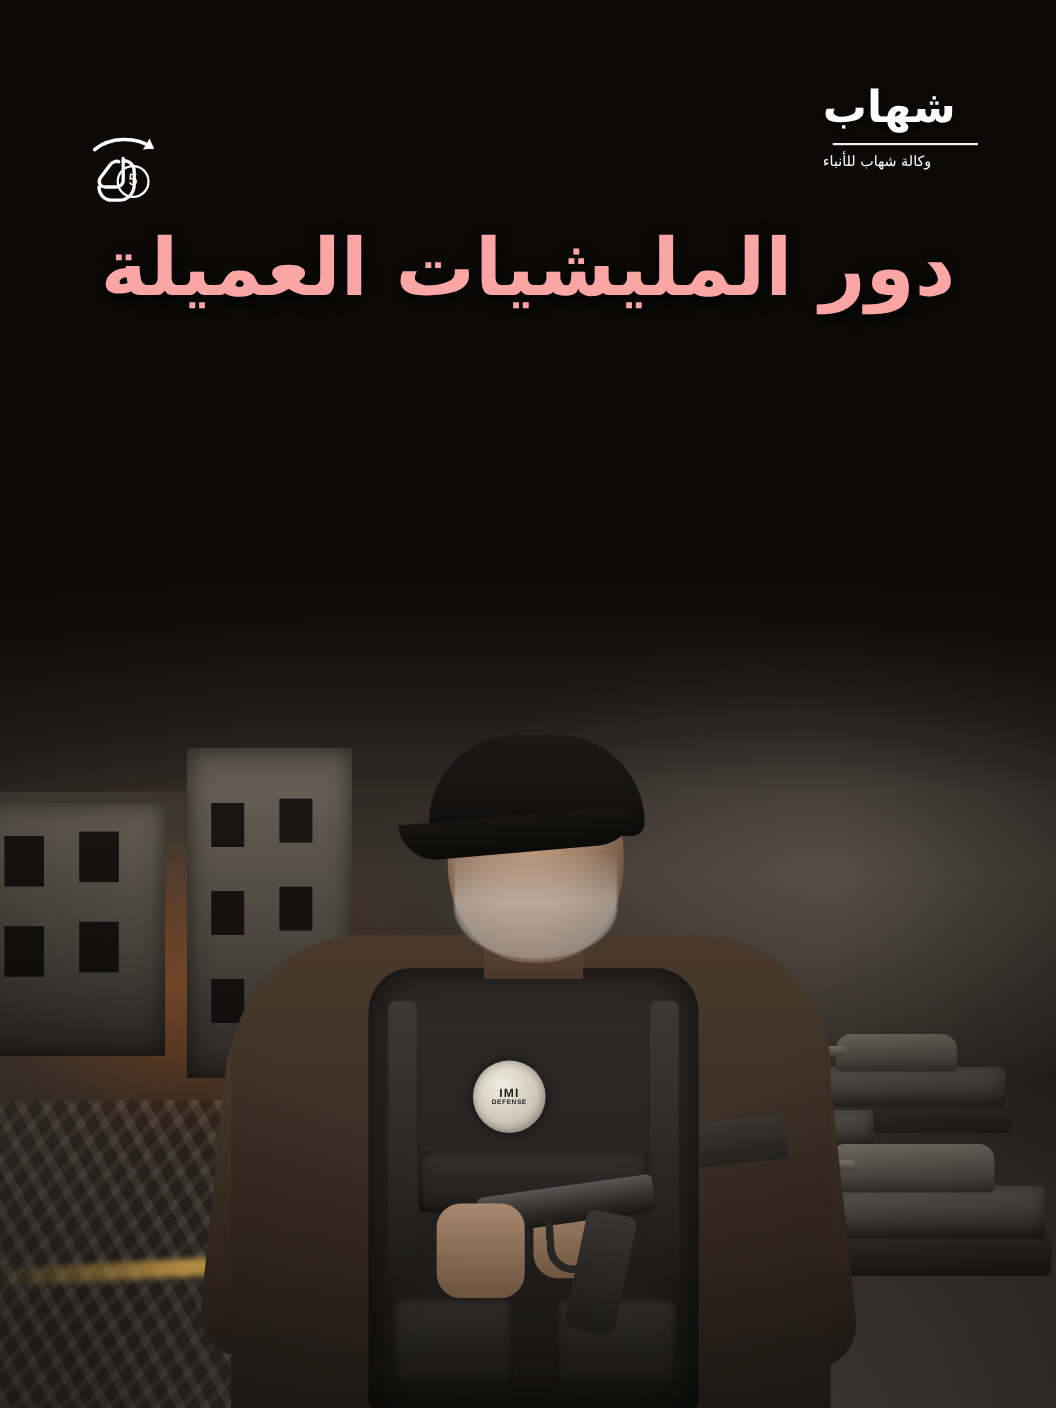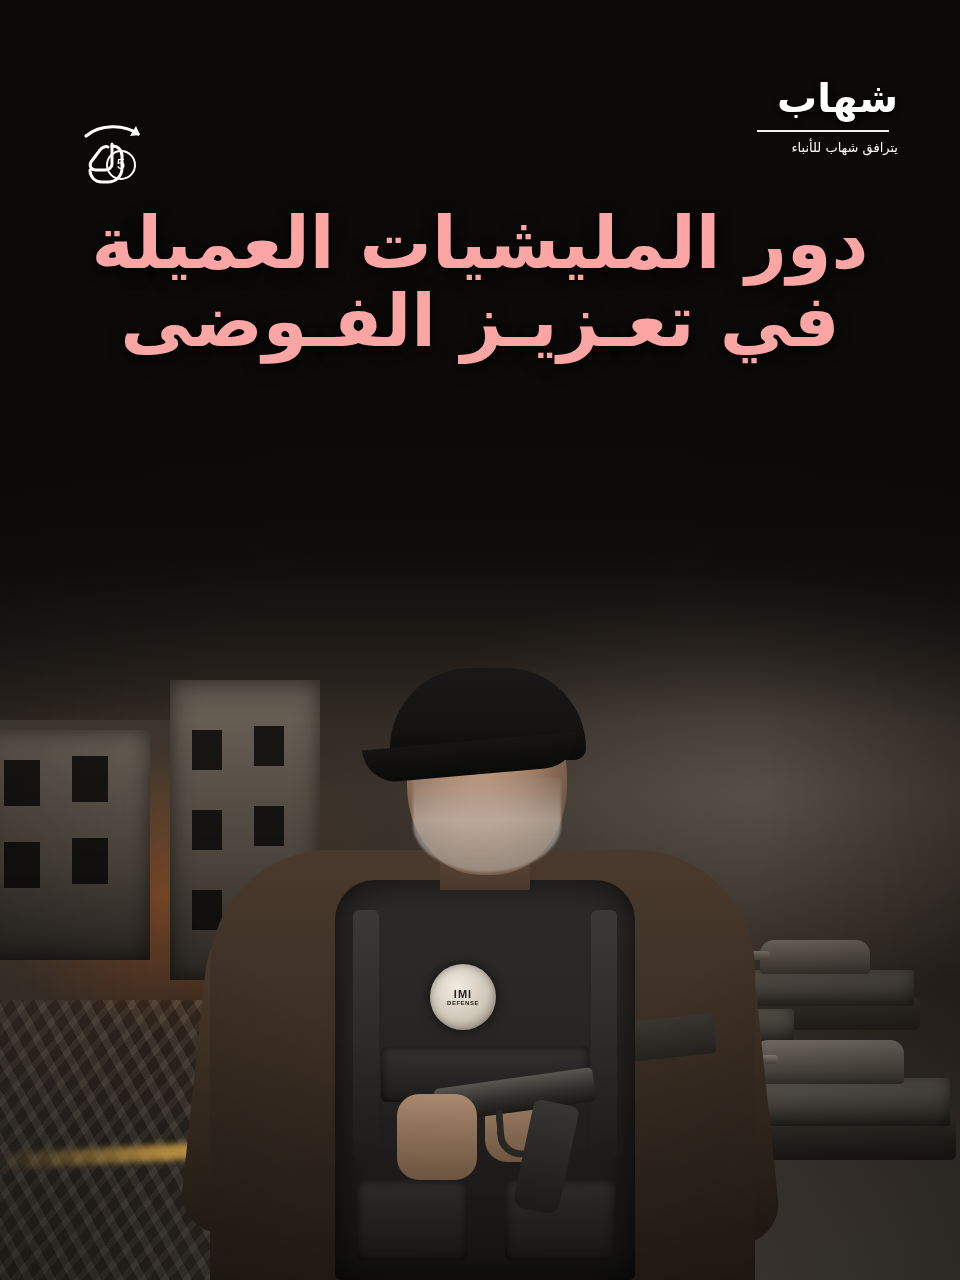--- a/index.html
+++ b/index.html
@@ -229,21 +229,21 @@
     position: absolute; inset: 0;
     background: radial-gradient(ellipse 820px 760px at 50% 62%, rgba(0,0,0,0) 35%, rgba(0,0,0,0.55) 100%);
     pointer-events: none;
   }
 
   
   .logo {
     position: absolute;
     top: 78px; right: 62px;
     width: 150px;
-    text-align: right;
+    text-align: left;
     color: #fff;
   }
   .logo .mark {
     font-size: 40px;
     line-height: 1;
     font-weight: bold;
     color: #ffffff;
     letter-spacing: -2px;
     text-shadow: 0 2px 6px rgba(0,0,0,0.8);
   }
@@ -390,23 +390,22 @@
       <path d="M58 6 L62 15 L52 16 Z" fill="#ffffff"></path>
       <path d="M34 24 L34 44 C34 48 30 50 27 50 L18 50 C13 50 11 46 13 42 L22 30 C24 27 28 26 30 27" stroke="#ffffff" stroke-width="3" fill="none" stroke-linejoin="round" stroke-linecap="round"></path>
       <path d="M34 26 C40 26 44 30 44 36 L44 48 C44 56 38 62 30 62 L24 62 C16 62 12 56 12 50" stroke="#ffffff" stroke-width="3" fill="none" stroke-linejoin="round" stroke-linecap="round"></path>
     </svg>
     <div class="num">5</div>
   </div>
 
   <div class="logo">
     <div class="mark">شهاب</div>
     <div class="rule"></div>
-    <div class="sub">يترافق شهاب للأنباء</div>
+    <div class="sub">وكالة شهاب للأنباء</div>
   </div>
 
   <div class="content">
     <h1 class="headline">
       <span>دور المليشيات العميلة</span>
-      <span class="l2">في تعـزيـز الفـوضى</span>
     </h1>
   </div>
 
 </div>
 
 </body></html>

